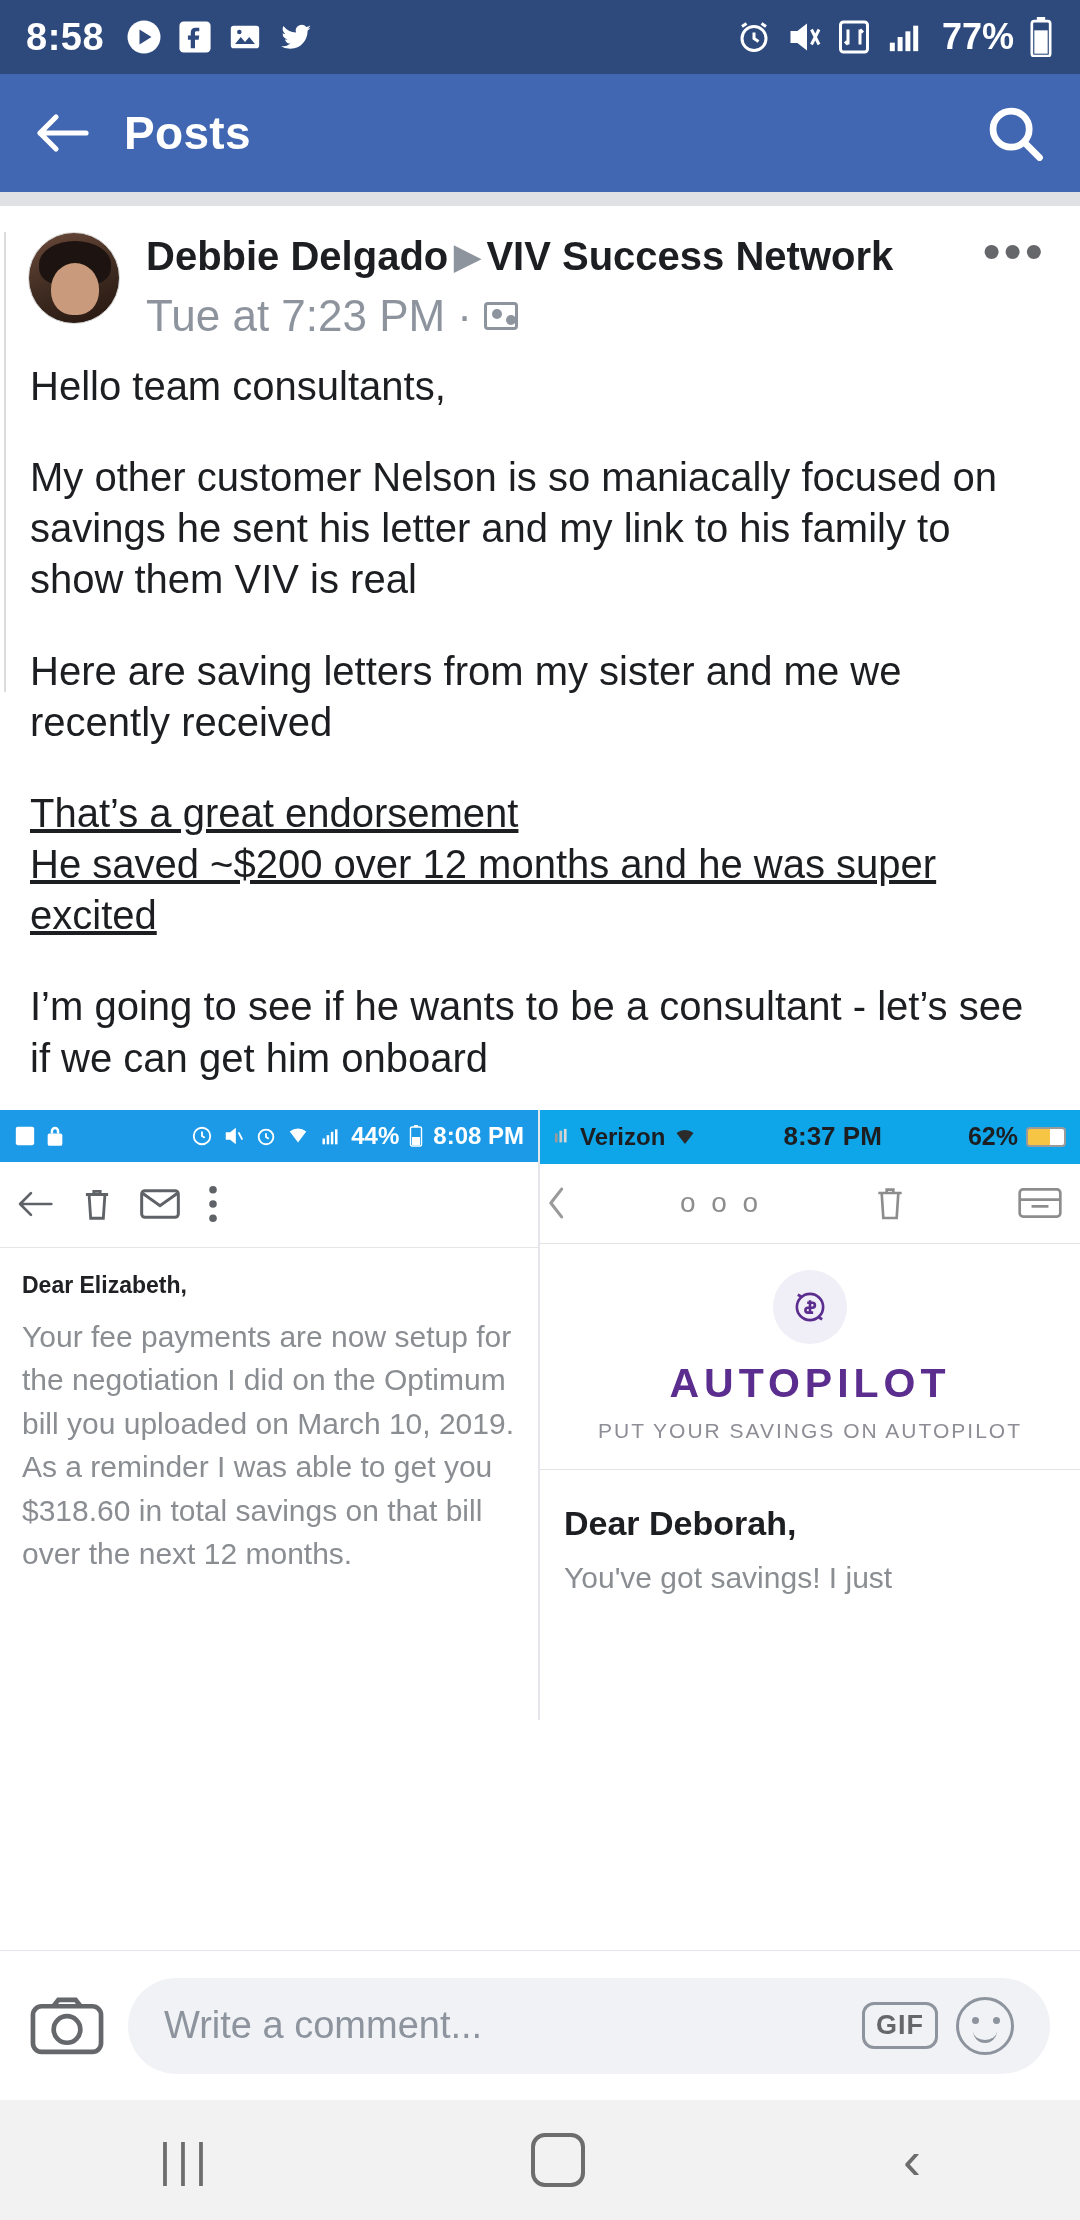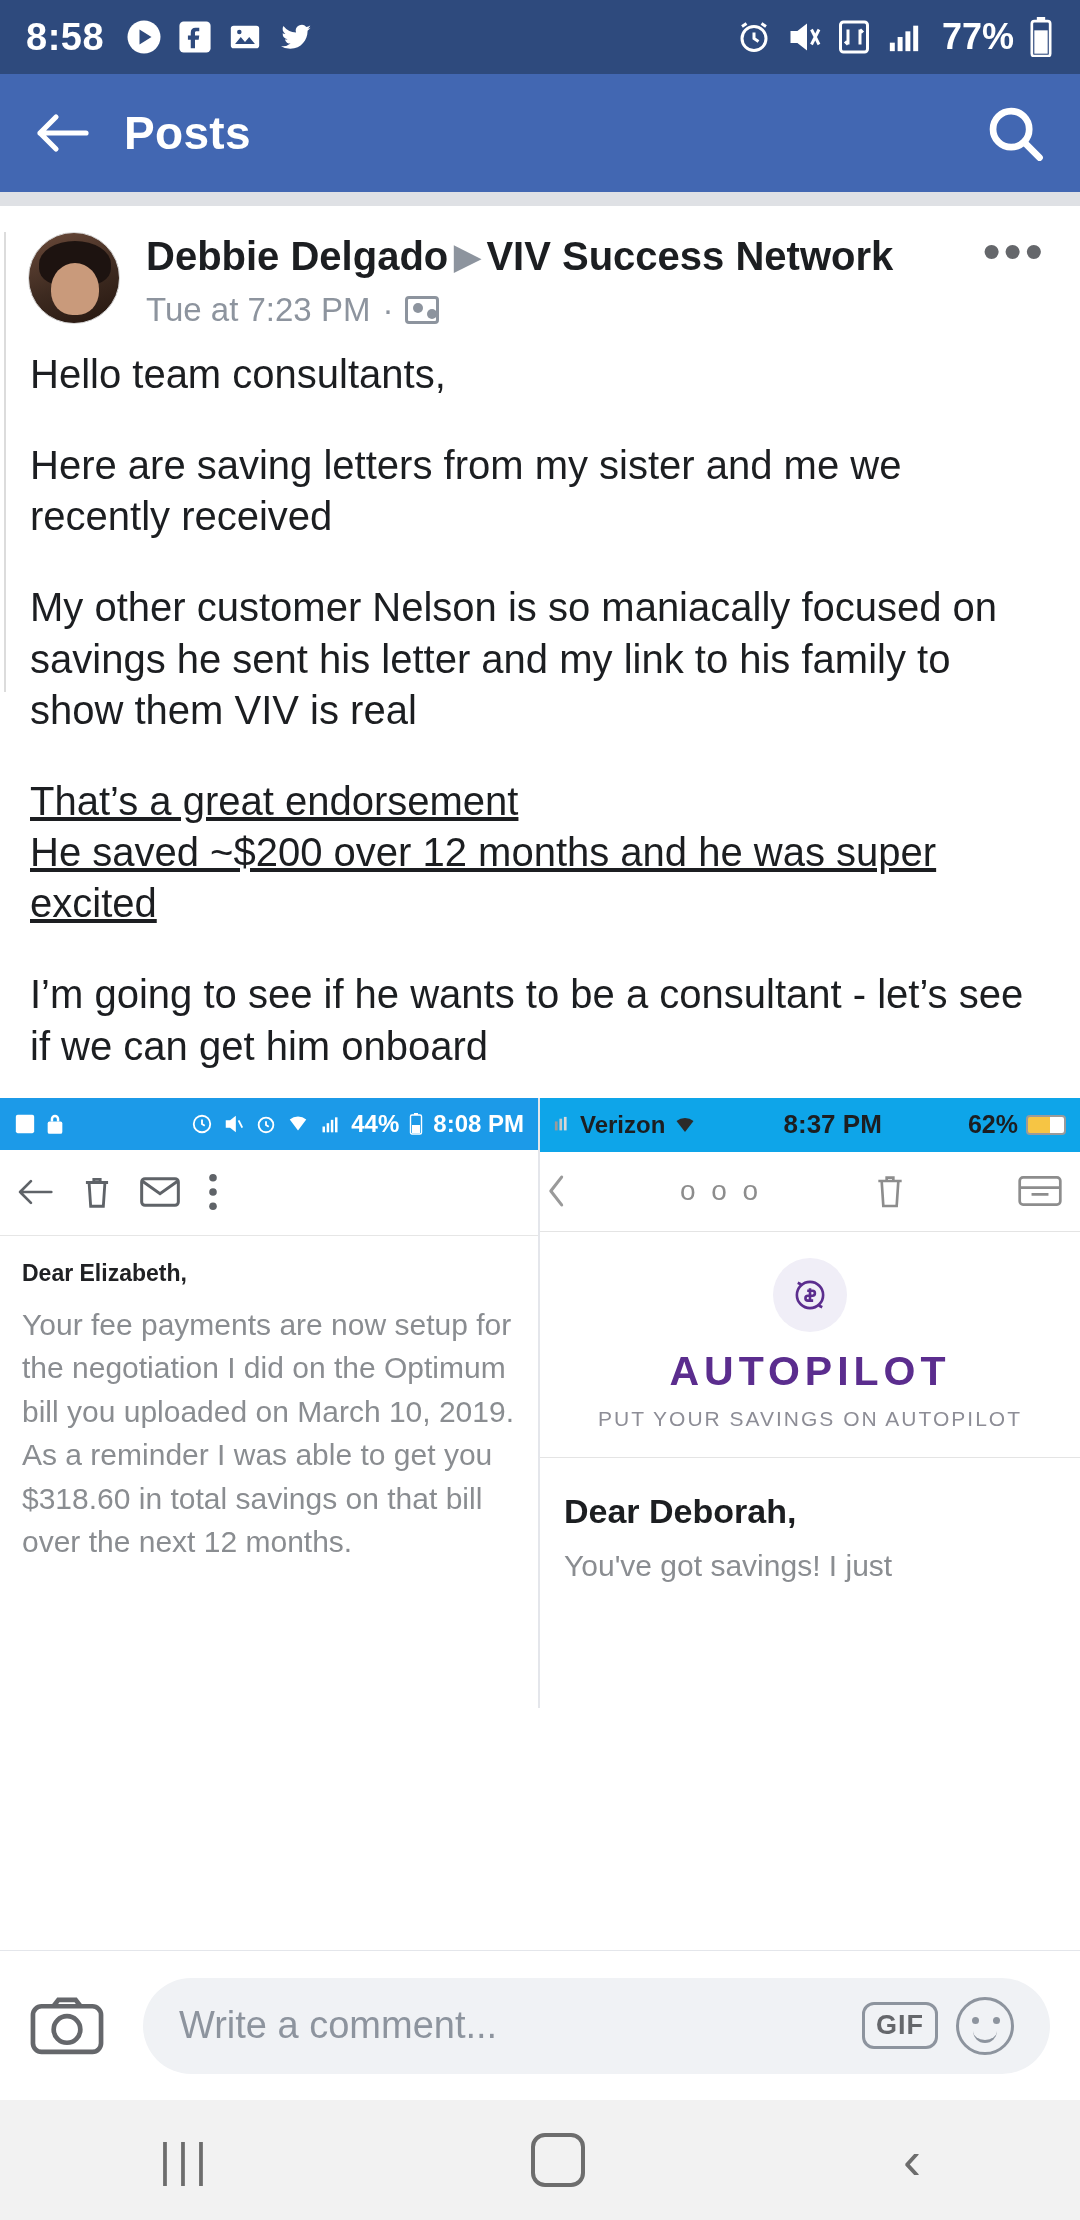--- a/index.html
+++ b/index.html
@@ -51,21 +51,21 @@
   }
   .avatar::before {
     content:""; position:absolute; left: 10px; top: 8px; width: 72px; height: 46px;
     border-radius: 50% 50% 40% 40%; background: #1d1310;
   }
   .post-meta { margin-left: 26px; flex: 1 1 auto; padding-right: 90px; }
   .names { font-size: 40px; font-weight: 700; color: #1c1e21; line-height: 1.22; }
   .name-author { font-weight: 700; }
   .arrow-glyph { color: #8d949e; font-size: 34px; vertical-align: 2px; padding: 0 6px;}
   .group-name { font-weight: 700; }
-  .timerow { display: flex; align-items: center; gap: 12px; margin-top: 10px; color: #8d949e; font-size: 33px;}
+  .timerow { display: flex; align-items: center; gap: 12px; margin-top: 10px; color: #8d949e; font-size: 44px;}
   .dot-sep { color:#8d949e; }
   .audience-icon {
     width: 34px; height: 28px; border: 3px solid #8d949e; border-radius: 4px;
     display:inline-block; position: relative;
   }
   .audience-icon::after{
     content:""; position:absolute; left: 5px; top: 4px; width: 10px; height: 10px;
     border-radius: 50%; background:#8d949e;
     box-shadow: 14px 6px 0 0 #8d949e;
   }
@@ -116,21 +116,21 @@
   }
   .b-brand { font-size: 41px; font-weight: 700; color:#5b2d8e; letter-spacing: 5px; margin-top: 16px; }
   .b-tag { font-size: 21px; color:#8d8d96; letter-spacing: 2px; margin-top: 12px; }
   .b-rule { height:1px; background:#e4e4e4; margin: 26px 0 0 0; }
   .b-greet { font-size: 34px; font-weight: 700; color:#1c1e21; padding: 34px 24px 0 24px; }
   .b-text { font-size: 30px; color:#8a8d91; padding: 18px 24px 0 24px; }
 
   
   .commentbar {
     height: 150px; background:#fff; display:flex; align-items:center;
-    padding: 0 30px; gap: 39px; border-top: 1px solid #e4e6eb; flex: 0 0 auto;
+    padding: 0 30px; gap: 24px; border-top: 1px solid #e4e6eb; flex: 0 0 auto;
   }
   .comment-input {
     flex: 1 1 auto; height: 96px; border-radius: 48px; background:#f0f2f5;
     display:flex; align-items:center; padding: 0 36px; gap: 18px;
   }
   .comment-placeholder { flex: 1 1 auto; font-size: 38px; color:#8d949e; }
   .gif-btn {
     border: 3px solid #8d949e; border-radius: 12px; color:#65676b;
     font-size: 27px; font-weight: 700; padding: 5px 11px; letter-spacing: 1px;
   }
@@ -250,22 +250,22 @@
           <span>Tue at 7:23 PM</span>
           <span class="dot-sep">·</span>
           <span class="audience-icon"></span>
         </div>
       </div>
       <div class="more-dots">•••</div>
     </div>
 
     <div class="post-body">
       <p>Hello team consultants,</p>
+      <p>My other customer Nelson is so maniacally focused on savings he sent his letter and my link to his family to show them VIV is real</p>
       <p>Here are saving letters from my sister and me we recently received</p>
-      <p>My other customer Nelson is so maniacally focused on savings he sent his letter and my link to his family to show them VIV is real</p>
       <p style="white-space: pre-line; text-decoration: underline;">That’s a great endorsement
 He saved ~$200 over 12 months and he was super excited</p>
       <p>I’m going to see if he wants to be a consultant - let’s see if we can get him onboard</p>
     </div>
 
     <div class="attachments">
 
       <div class="shot shot-a">
         <div class="a-status">
           <span class="ic">

